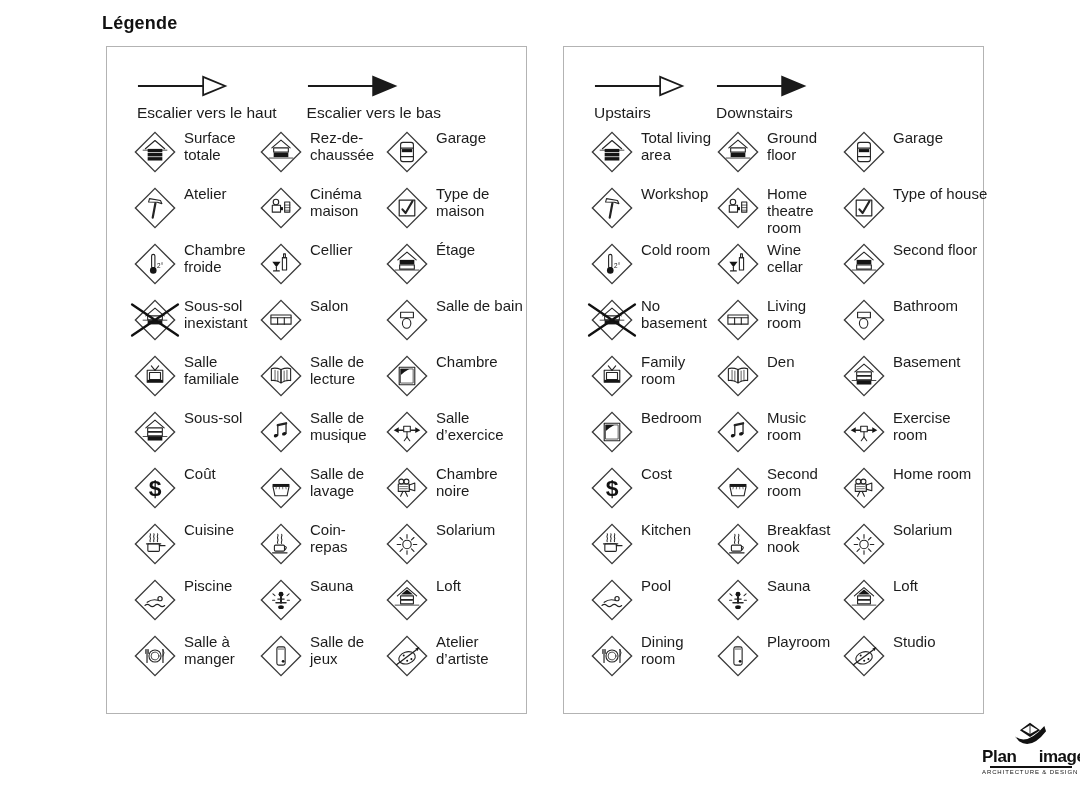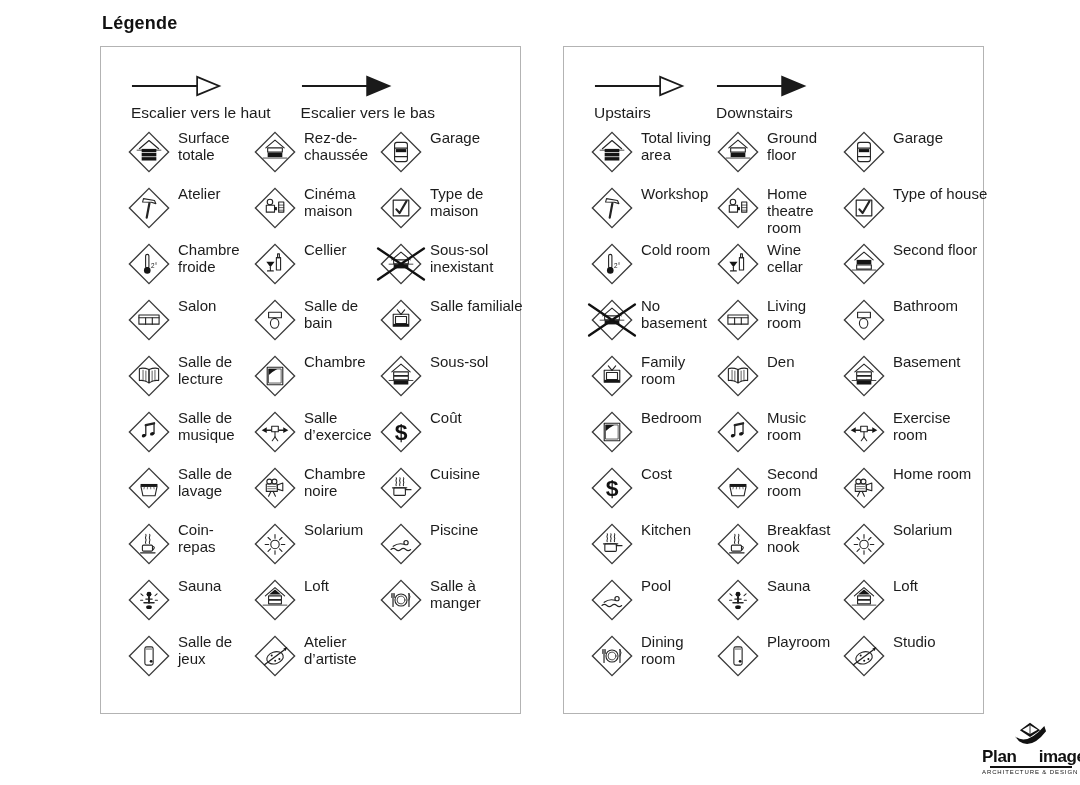--- a/index.html
+++ b/index.html
@@ -2,21 +2,21 @@
 <html><head>
 <meta charset="utf-8">
 <style>
   html,body{margin:0;padding:0;background:#fff;}
   .canvas{position:relative;width:1080px;height:785px;background:#ffffff;overflow:hidden;
           font-family:"Liberation Sans",sans-serif;color:#1a1a1a;}
   .panel-title{position:absolute;top:1px;font-size:18px;font-weight:700;color:#111;letter-spacing:0.2px;}
   #title-fr{left:102px;}
   #title-en{left:564px;margin-top:48px;}
   .panel{position:absolute;top:46px;width:421px;height:668px;background:#fff;border:1px solid #b3b3b3;box-sizing:border-box;}
-  #panel-fr{left:100px;}
+  #panel-fr{left:106px;}
   #panel-en{left:563px;}
   .stairs{display:flex;gap:30px;margin:26px 0 0 30px;}
   .stair .arrow{display:block;width:92px;height:26px;overflow:visible;}
   .stair-label{margin-top:5px;font-size:15.5px;white-space:nowrap;color:#1c1c1c;}
   .grid{display:grid;grid-template-columns:126px 126px 146px;grid-auto-rows:56px;margin:8px 0 0 26px;}
   .legend-item{display:flex;align-items:flex-start;gap:7px;}
   .glyph{width:44px;height:44px;flex:0 0 44px;overflow:visible;}
   .item-label{font-size:15px;line-height:1.12;color:#1c1c1c;max-width:72px;}
   .grid .legend-item:nth-child(3n) .item-label{max-width:95px;}
   .logo{position:absolute;left:982px;top:721px;width:96px;text-align:center;color:#111;}
@@ -440,20 +440,26 @@
     <div class="item-label">Chambre froide</div>
   </div>
 
   <div class="legend-item">
     <svg class="glyph" viewBox="0 0 48 48">
             <use href="#sym-wine-cellar" xlink:href="#sym-wine-cellar"></use>
           </svg>
     <div class="item-label">Cellier</div>
   </div>
 
+  <div class="legend-item">
+    <svg class="glyph" viewBox="0 0 48 48">
+            <use href="#sym-second-floor" xlink:href="#sym-second-floor"></use>
+          </svg>
+    <div class="item-label">Étage</div>
+  </div>
 
   <div class="legend-item">
     <svg class="glyph" viewBox="0 0 48 48">
             <use href="#sym-no-basement" xlink:href="#sym-no-basement"></use>
           </svg>
     <div class="item-label">Sous-sol inexistant</div>
   </div>
 
   <div class="legend-item">
     <svg class="glyph" viewBox="0 0 48 48">

